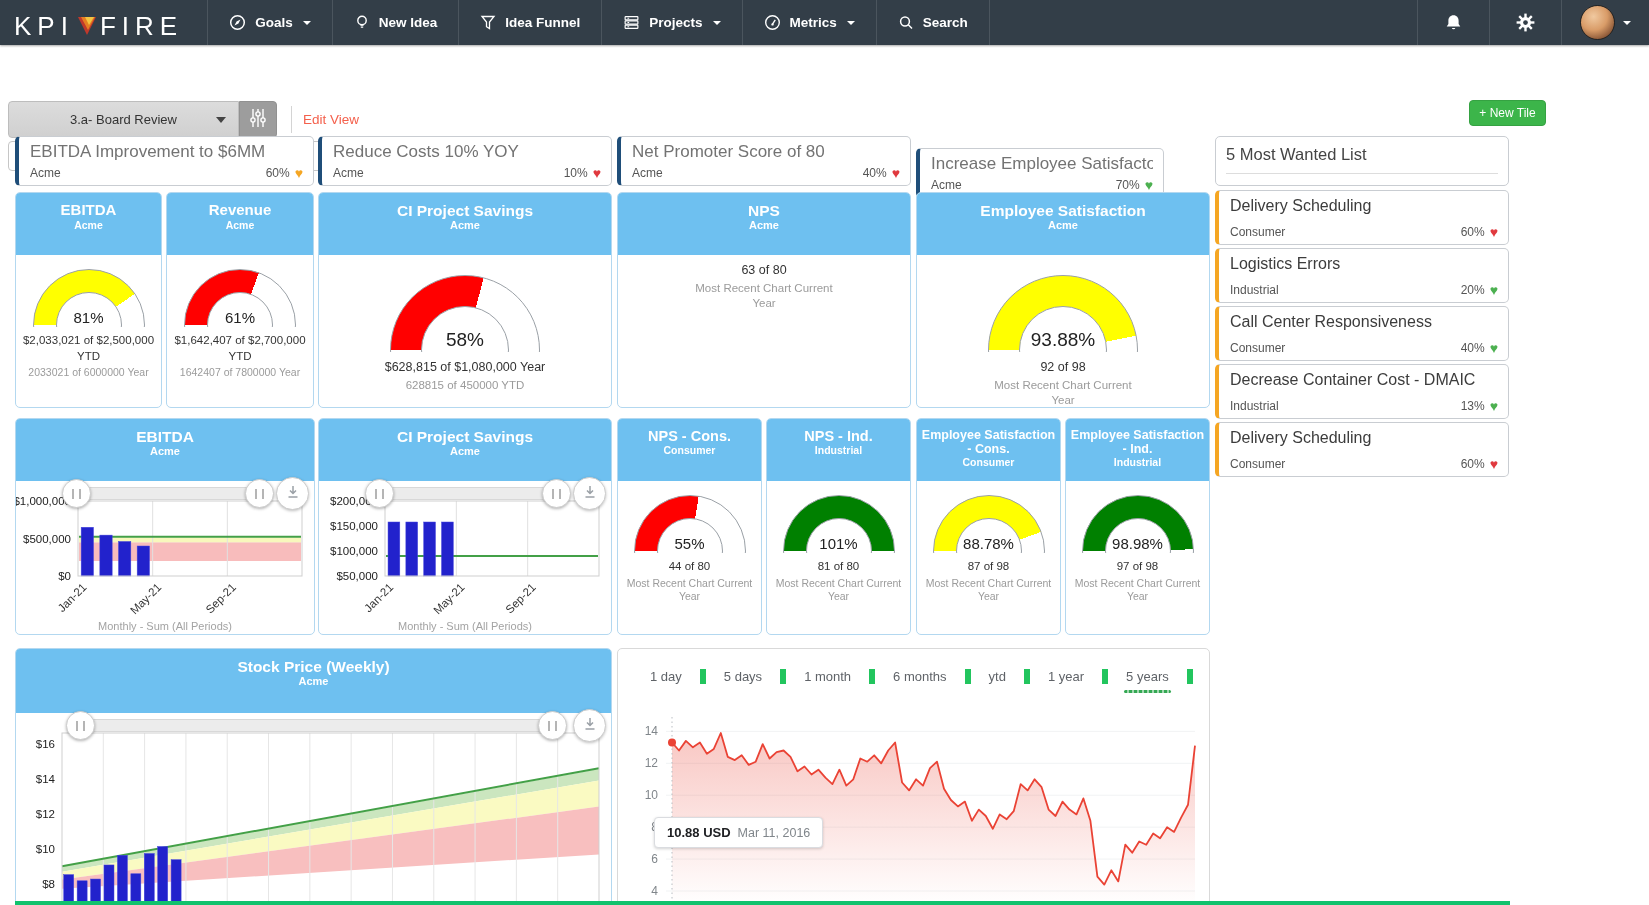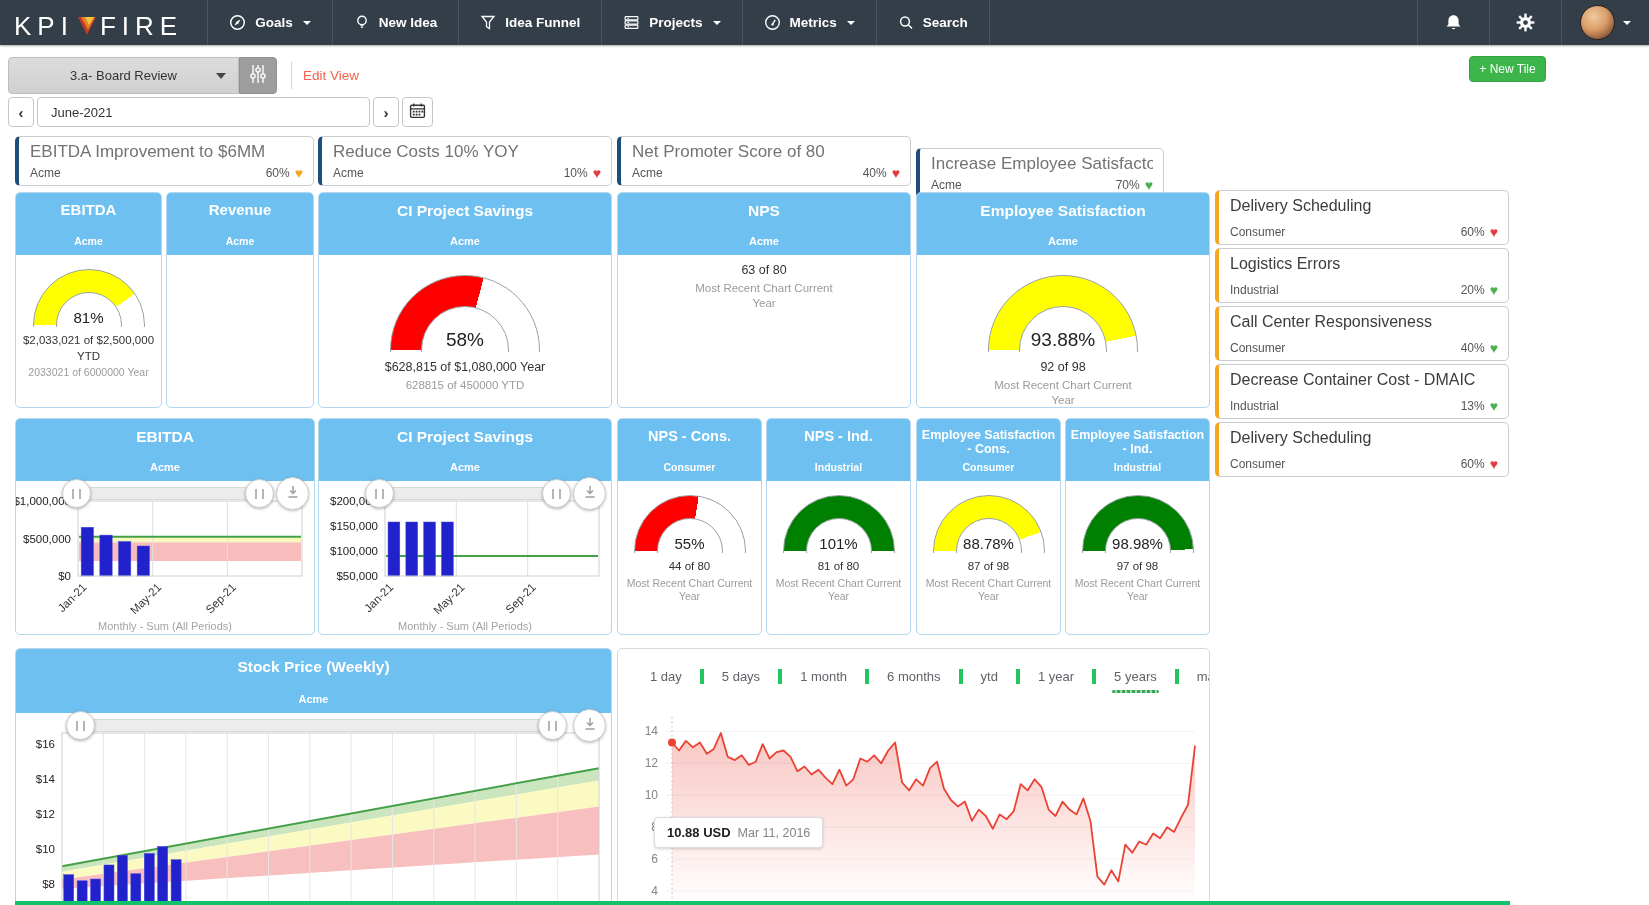--- a/index.html
+++ b/index.html
@@ -13,21 +13,21 @@
   .nav-item{display:flex;align-items:center;gap:9px;padding:0 21px;border-right:1px solid rgba(255,255,255,.12);
             font-size:13.5px;font-weight:700;cursor:pointer;white-space:nowrap;}
   .nav-ic{display:flex;align-items:center;}
   .caret{width:0;height:0;border-left:4px solid transparent;border-right:4px solid transparent;border-top:4px solid #fff;margin-left:1px;}
   .nav-right{margin-left:auto;display:flex;align-items:stretch;}
   .nav-icon-btn{display:flex;align-items:center;padding:0 26px;border-left:1px solid rgba(255,255,255,.12);cursor:pointer;}
   .avatar-wrap{display:flex;align-items:center;gap:7px;padding:0 18px;border-left:1px solid rgba(255,255,255,.12);cursor:pointer;}
   .avatar{width:33px;height:33px;border-radius:50%;border:1px solid #222;
           background:radial-gradient(circle at 38% 32%,#f0c9a0 0%,#d99c68 45%,#8a5636 78%,#4a2d1a 100%);}
   
-  .abs{position:absolute;box-sizing:border-box;}
+  .abs{position:absolute;box-sizing:border-box;margin-top:44px;}
   .view-select{left:8px;top:57px;width:231px;height:37px;background:linear-gradient(#dcdcdc,#d0d0d0);
                border:1px solid #bdbdbd;border-radius:4px 0 0 4px;display:flex;align-items:center;justify-content:center;
                font-size:13px;color:#333;cursor:pointer;}
   .view-select .sel-caret{position:absolute;right:12px;width:0;height:0;border-left:5px solid transparent;border-right:5px solid transparent;border-top:6px solid #444;}
   .slider-btn{left:239px;top:57px;width:38px;height:37px;background:#9d9d9d;border:1px solid #919191;
               border-radius:0 4px 4px 0;display:flex;align-items:center;justify-content:center;cursor:pointer;}
   .tb-divider{left:291px;top:62px;width:1px;height:27px;background:#d4d4d4;}
   .edit-view{left:303px;top:68px;font-size:13.5px;color:#f4604c;cursor:pointer;}
   .new-tile-btn{left:1469px;top:56px;width:77px;height:26px;background:#3cb54a;border:1px solid #35a242;border-radius:4px;
                 color:#fff;font-size:12px;display:flex;align-items:center;justify-content:center;cursor:pointer;}
@@ -48,21 +48,21 @@
   .meta-right{display:flex;align-items:center;gap:5px;}
   .heart{font-size:14px;line-height:1;}
   .heart.red{color:#e0393e}.heart.green{color:#4cb050}.heart.orange{color:#f5a623}
   .mw-head{padding:8px 10px 0 10px;}
   .mw-title{font-size:16.5px;color:#444;}
   .mw-rule{border-top:1px solid #ddd;margin-top:9px;}
   .mw-item{border-left:4px solid #f5a623;padding:6px 10px 4px 11px;justify-content:space-between;}
   .mw-item-title{font-size:16px;color:#3c3c3c;white-space:nowrap;overflow:hidden;}
   
   .tile-head{background:#6ec0f0;color:#fff;text-align:center;display:flex;flex-direction:column;
-             justify-content:space-between;padding:9px 4px 8px;height:62px;box-sizing:border-box;flex:none;}
+             justify-content:flex-start;padding:9px 4px 8px;height:62px;box-sizing:border-box;flex:none;}
   .tile-title{font-size:15.5px;font-weight:700;line-height:1.12;}
   .tile-sub{font-size:11px;font-weight:700;}
   .head-sm .tile-title{font-size:12.5px;}
   .head-sm .tile-sub{font-size:10.5px;}
   .head-tall{height:64px;}
   .tile-body{flex:1;position:relative;}
   
   .gauge{position:relative;width:150px;height:77px;margin:20px auto 0;overflow:hidden;}
   .g-arc{position:absolute;left:0;top:0;width:150px;height:150px;border-radius:50%;box-sizing:border-box;border:1px solid #9aa0a6;}
   .g-hole{position:absolute;left:31px;top:31px;width:88px;height:88px;border-radius:50%;background:#fff;border:1px solid #9aa0a6;box-sizing:border-box;}
@@ -104,21 +104,21 @@
   .t-g5{left:617px;top:418px;width:145px;height:217px}
   .t-g6{left:766px;top:418px;width:145px;height:217px}
   .t-g7{left:916px;top:418px;width:145px;height:217px}
   .t-g8{left:1065px;top:418px;width:145px;height:217px}
   .t-ebitda{left:15px;top:418px;width:300px;height:217px}
   .t-ci{left:318px;top:418px;width:294px;height:217px}
   .t-stockw{left:15px;top:648px;width:597px;height:420px}
   .t-5y{left:617px;top:648px;width:593px;height:380px;border-color:#d9d9d9;}
   
   .ranges{display:flex;align-items:center;margin:14px 0 0 14px;height:26px;}
-  .range{position:relative;padding:0 18px;font-size:13px;color:#5f6368;border-right:4px solid #22c55e;cursor:pointer;white-space:nowrap;}
+  .range{position:relative;padding:0 18px;font-size:13px;color:#5f6368;border-right:6px solid #22c55e;cursor:pointer;white-space:nowrap;}
   .range:last-child{border-right:none;}
   .range.sel::after{content:"";position:absolute;left:16px;right:16px;bottom:-9px;height:3px;border-radius:2px;
     background:repeating-linear-gradient(90deg,#34a853 0 3px,rgba(52,168,83,.45) 3px 5px);}
   .line-host{position:absolute;left:10px;right:10px;top:56px;height:200px;}
   .tooltip{position:absolute;left:36px;top:168px;background:#fff;border:1px solid #dadce0;border-radius:4px;
            box-shadow:0 1px 3px rgba(0,0,0,.18);padding:7px 12px;display:flex;gap:7px;align-items:baseline;white-space:nowrap;z-index:5;}
   .tt-price{font-size:13px;font-weight:700;color:#202124;}
   .tt-date{font-size:12.5px;color:#80868b;}
   .bottom-bar{position:absolute;left:15px;width:1495px;bottom:0;height:4px;background:#11c26d;}
 </style>
@@ -313,20 +313,26 @@
     <div class="goal-title">Increase Employee Satisfacton</div>
     <div class="meta-row">
         <span>Acme</span>
       <span class="meta-right">
           <span>70%</span>
           <span class="heart green">♥</span>
         </span>
       </div>
   </div>
 
+  <div class="tile t-mwh">
+    <div class="mw-head">
+        <div class="mw-title">5 Most Wanted List</div>
+        <div class="mw-rule"></div>
+      </div>
+  </div>
   <div class="tile mw-item t-mw0">
     <div class="mw-item-title">Delivery Scheduling</div>
     <div class="meta-row">
         <span>Consumer</span>
       <span class="meta-right">
           <span>60%</span>
           <span class="heart red">♥</span>
         </span>
       </div>
   </div>
@@ -383,20 +389,29 @@
         <div class="g-pct">81%</div>
       </div>
       <div class="g-line1">$2,033,021 of $2,500,000 YTD</div>
       <div class="g-line2">2033021 of 6000000 Year</div>
     </div>
   </div>
   <div class="tile blue-b t-g1">
     <div class="tile-head head-sm">
       <div class="tile-title" style="font-size:15px">Revenue</div>
       <div class="tile-sub">Acme</div>
+    </div>
+    <div class="tile-body gauge-sm gauge-sm-txt">
+      <div class="gauge">
+        <div class="g-arc" style="background: conic-gradient(from 270deg, rgb(255, 0, 0) 0deg, rgb(255, 0, 0) 109.8deg, rgb(255, 255, 255) 109.8deg, rgb(255, 255, 255) 180deg, rgba(0, 0, 0, 0) 180deg, rgba(0, 0, 0, 0) 360deg);"></div>
+          <div class="g-hole"></div>
+        <div class="g-pct">61%</div>
+      </div>
+      <div class="g-line1">$1,642,407 of $2,700,000 YTD</div>
+      <div class="g-line2">1642407 of 7800000 Year</div>
     </div>
   </div>
   <div class="tile blue-b t-g2">
     <div class="tile-head">
       <div class="tile-title">CI Project Savings</div>
       <div class="tile-sub">Acme</div>
     </div>
     <div class="tile-body">
       <div class="gauge">
         <div class="g-arc" style="background: conic-gradient(from 270deg, rgb(255, 0, 0) 0deg, rgb(255, 0, 0) 104.4deg, rgb(255, 255, 255) 104.4deg, rgb(255, 255, 255) 180deg, rgba(0, 0, 0, 0) 180deg, rgba(0, 0, 0, 0) 360deg);"></div>

